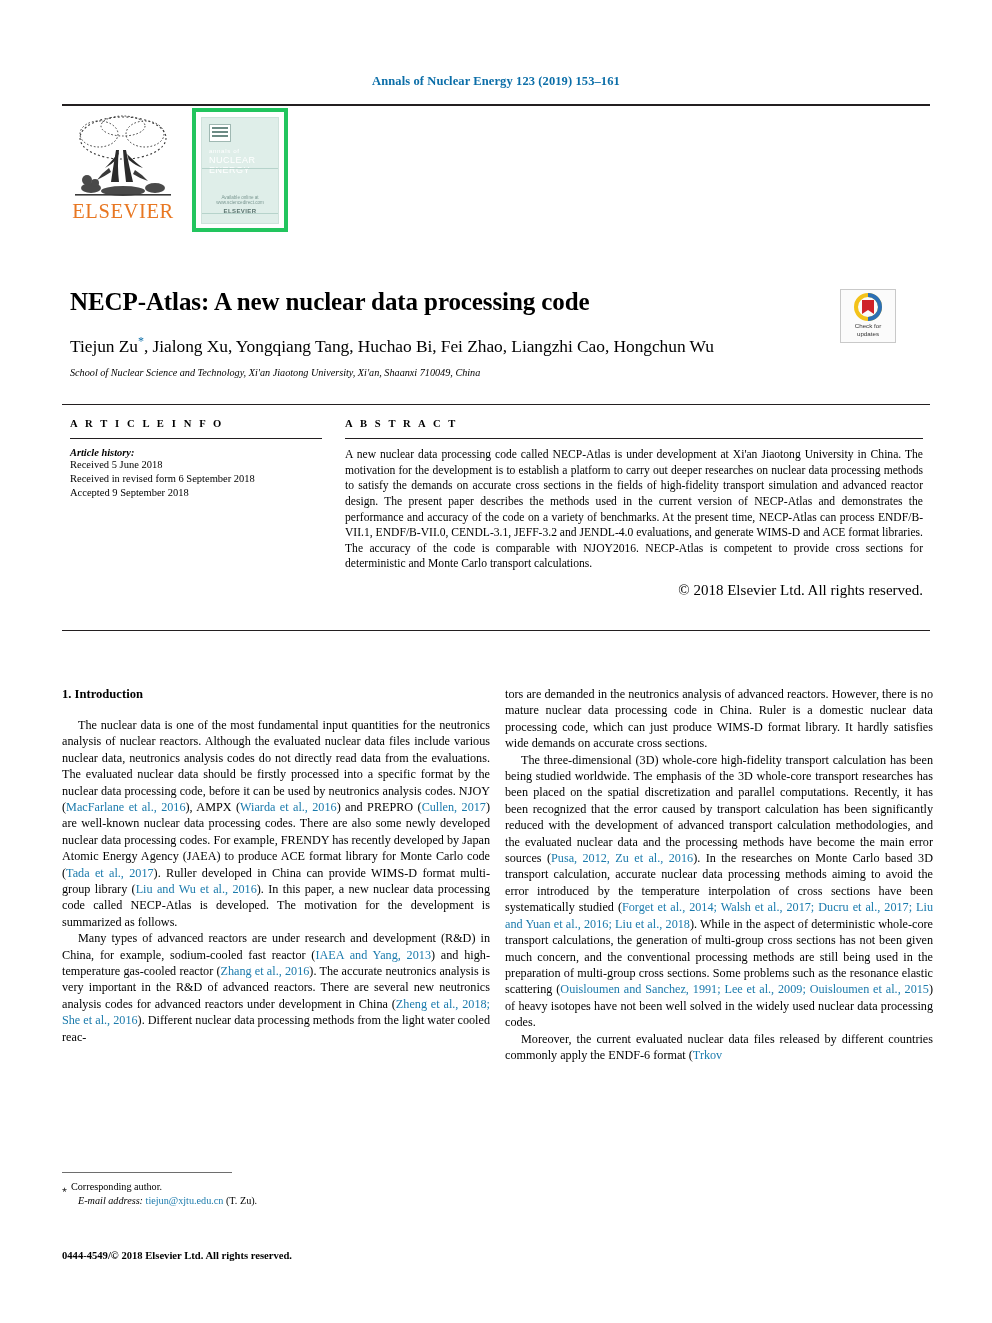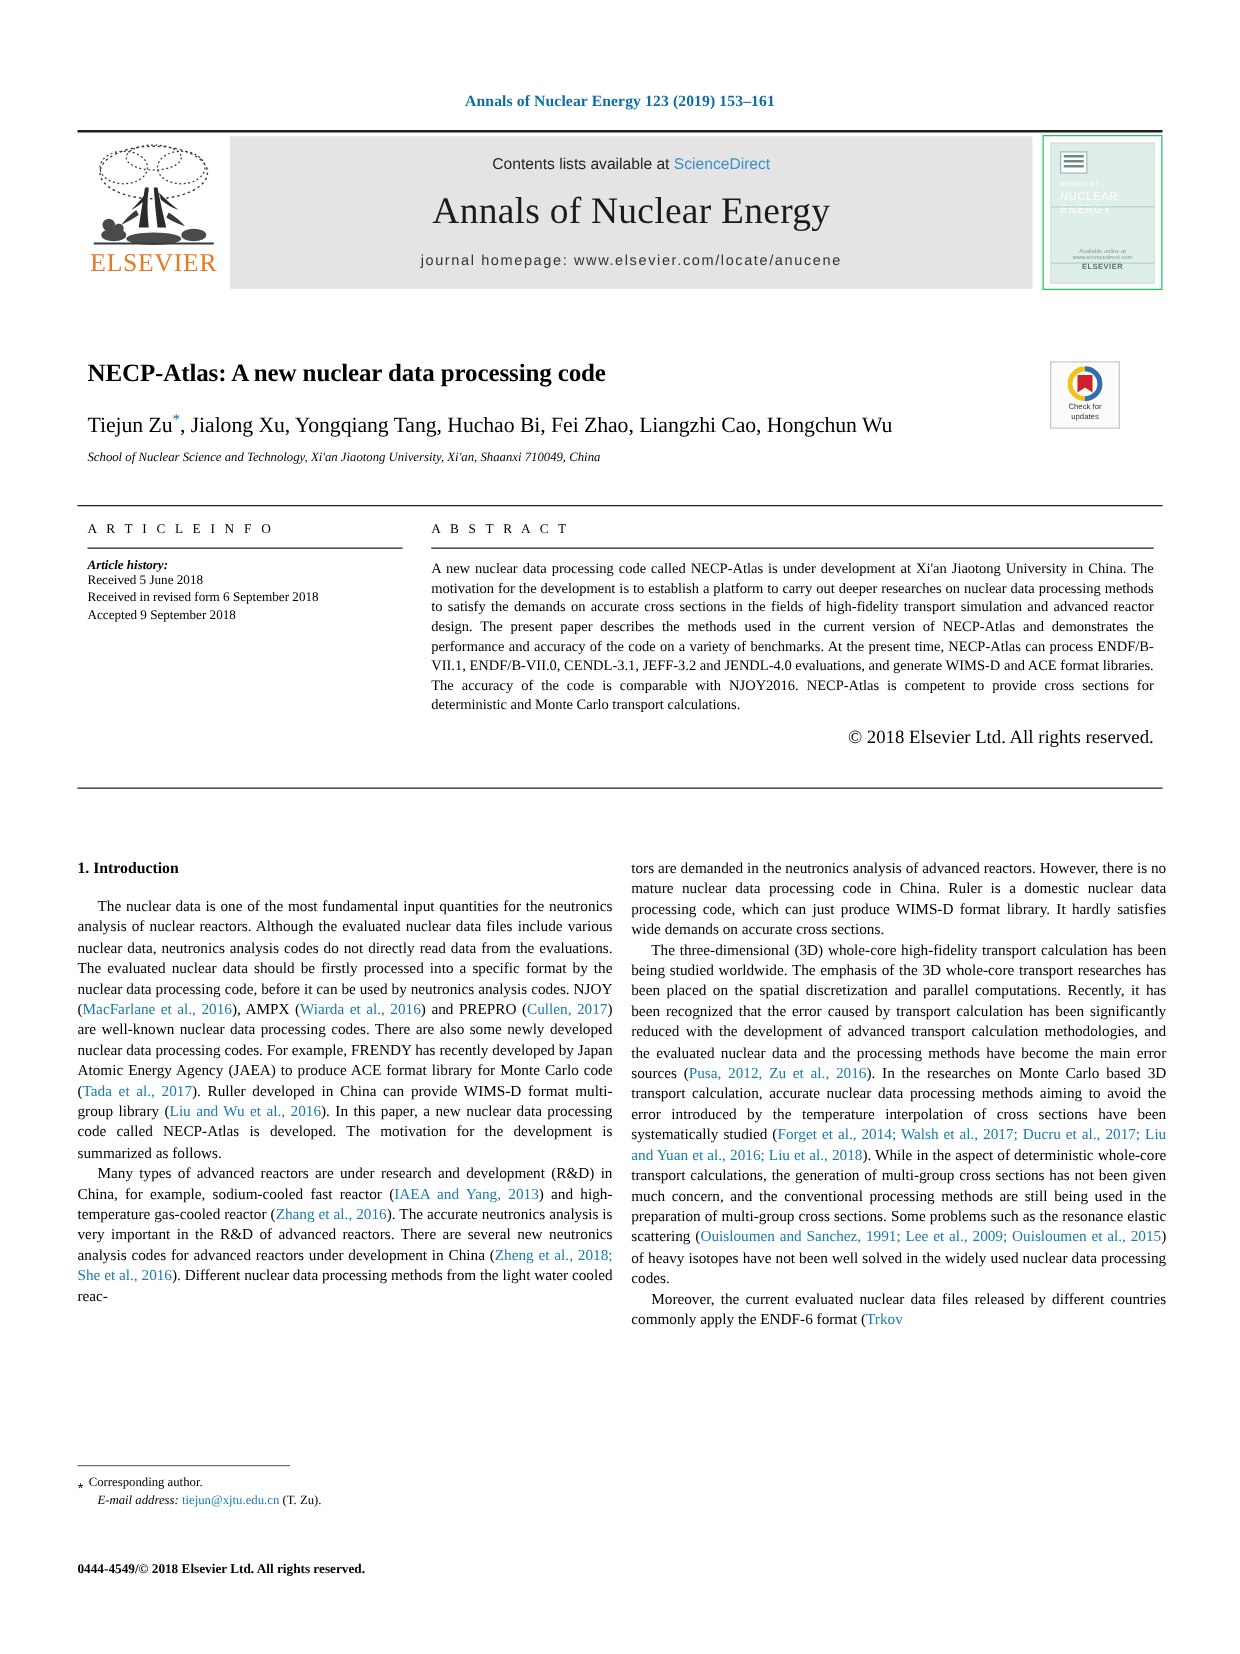--- a/index.html
+++ b/index.html
@@ -107,21 +107,21 @@
     font-size: 11.6px;
     color: #333;
     letter-spacing: 1.3px;
   }
   .cover-thumb {
     width: 96px;
     flex: 0 0 96px;
     height: 124px;
     margin-top: 2px;
     margin-left: 8px;
-    border: 1px solid #22c55e;
+    border: 4px solid #22c55e;
     background: #fff;
     box-sizing: border-box;
     padding: 5px 5px 4px 5px;
     position: relative;
   }
   .cover-inner {
     width: 100%;
     height: 100%;
     background: #dfeee9;
     position: relative;
@@ -182,21 +182,21 @@
 
   
   .title-block {
     position: absolute;
     top: 288px;
     left: 70px;
     width: 750px;
   }
   .art-title {
     font-family: "Liberation Serif", serif;
-    font-size: 20px;
+    font-size: 25px;
     font-weight: bold;
     color: #000;
     letter-spacing: -.1px;
     line-height: 1.15;
   }
   .authors {
     margin-top: 17px;
     font-family: "Liberation Serif", serif;
     font-size: 17.4px;
     color: #000;
@@ -263,21 +263,21 @@
   }
   .abs-col {
     position: absolute;
     top: 418px;
     left: 345px;
     width: 578px;
   }
   .sec-head {
     font-family: "Liberation Serif", serif;
     font-size: 10.6px;
-    font-weight: normal;
+    font-weight: bold;
     letter-spacing: 2.6px;
     color: #000;
   }
   .hr-thin {
     border-top: 1px solid #231f20;
     margin-top: 9px;
     margin-bottom: 8px;
   }
   .hr-thin.short { width: 100%; }
   .meta-label {
@@ -395,27 +395,20 @@
               <ellipse cx="86" cy="76" rx="10" ry="5"></ellipse>
               <circle cx="18" cy="68" r="5"></circle>
               <circle cx="26" cy="71" r="4"></circle>
             </g>
             <rect x="6" y="82" width="96" height="1.6" fill="#3a3a3a"></rect>
           </svg>
         </div>
         <div class="elsevier-word">ELSEVIER</div>
       </div>
 
-      <div class="journal-band">
-        <div class="contents-line">
-          <span>Contents lists available at </span><span class="sd">ScienceDirect</span>
-        </div>
-        <div class="journal-title">Annals of Nuclear Energy</div>
-        <div class="homepage-line">journal homepage: www.elsevier.com/locate/anucene</div>
-      </div>
 
       <div class="cover-thumb">
         <div class="cover-inner">
           <div class="cover-badge">
               <i></i>
               <i></i>
               <i></i>
             </div>
           <div class="cover-t1">annals of</div>
           <div class="cover-t2">NUCLEAR ENERGY</div>

